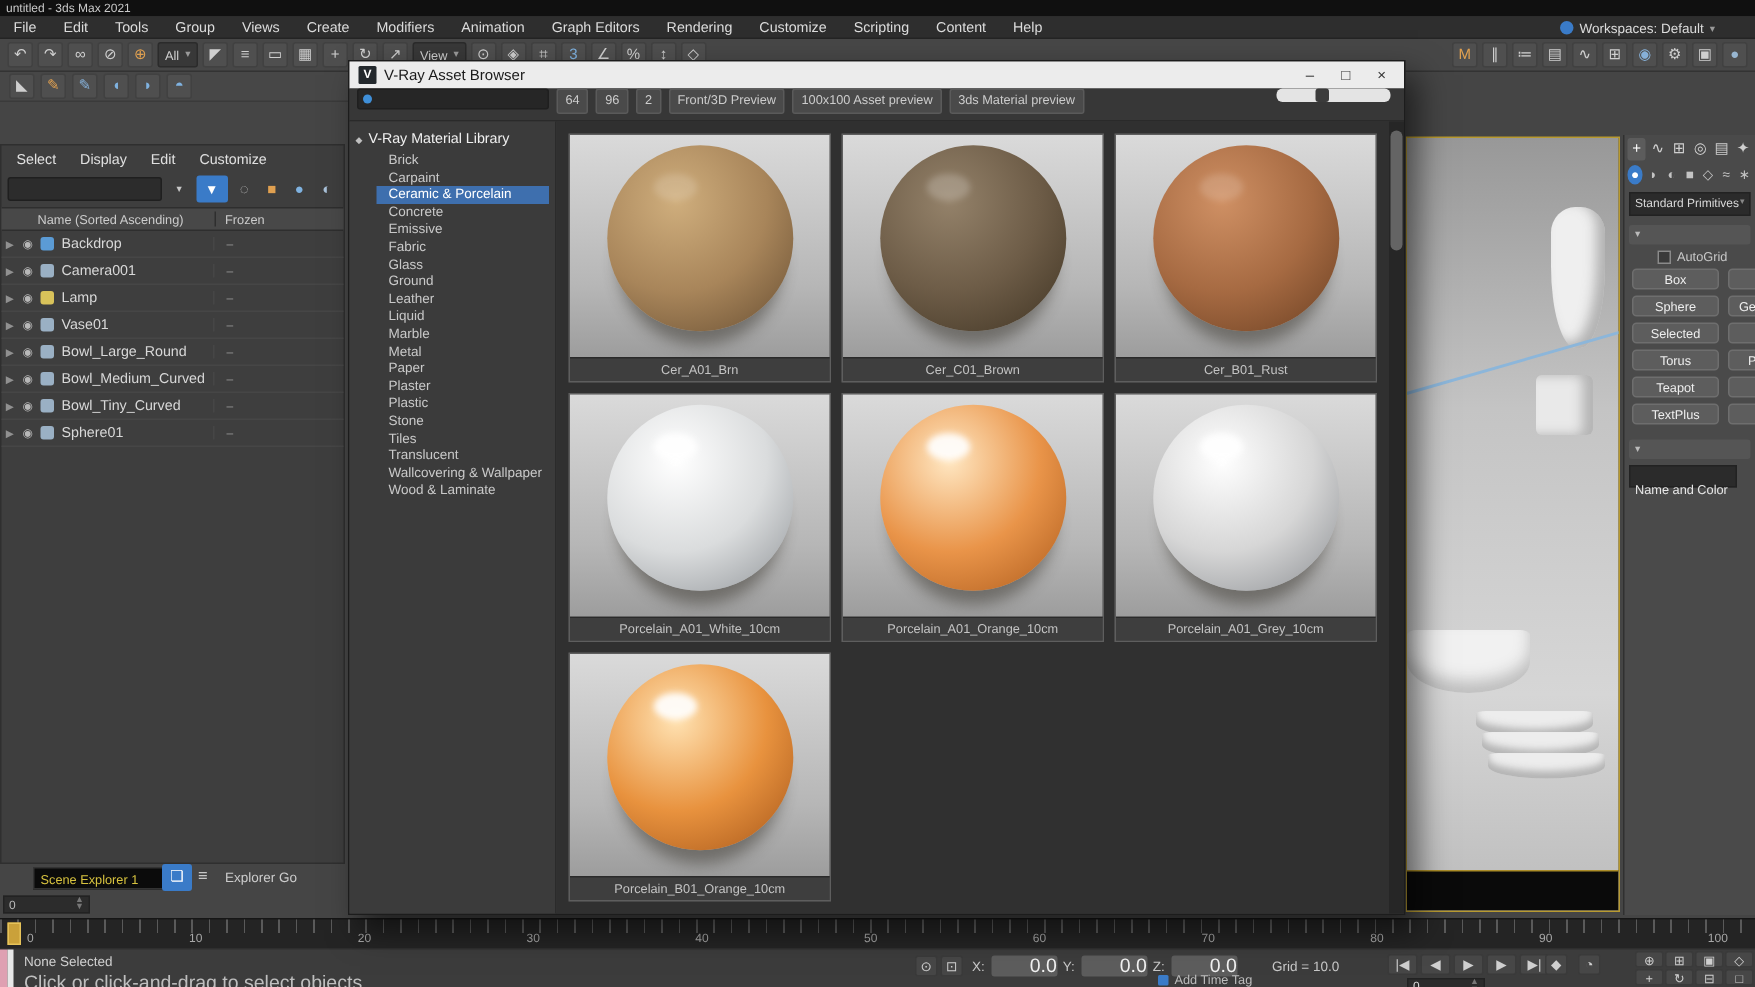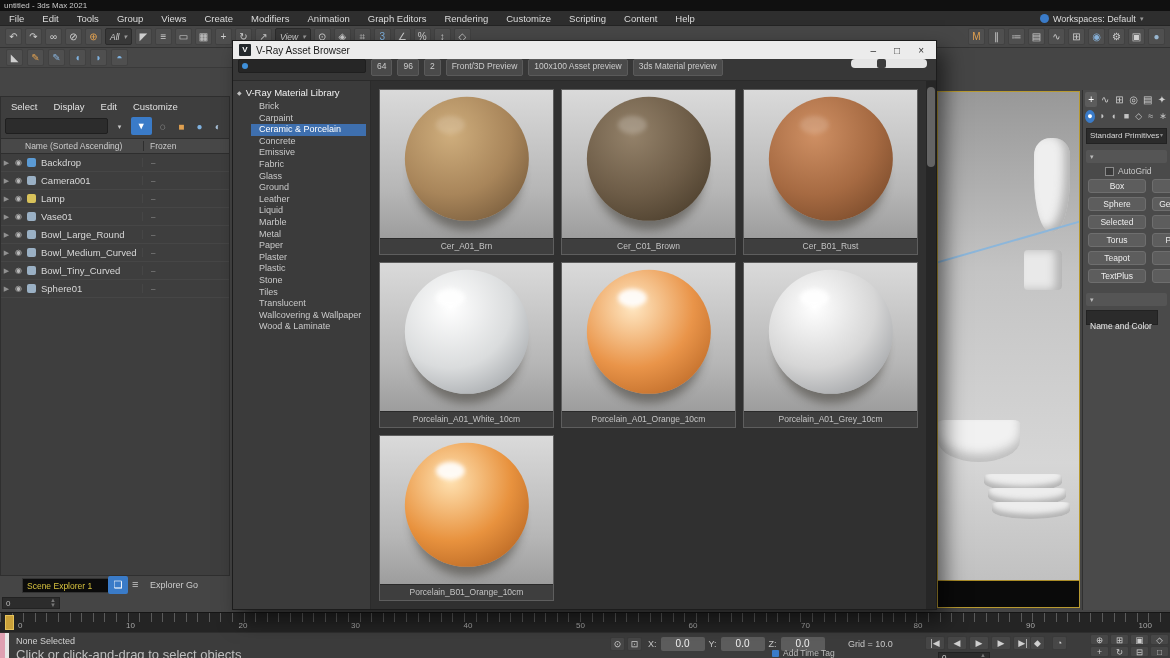--- a/index.html
+++ b/index.html
@@ -11,21 +11,21 @@
             font-size:8px;line-height:11px;padding-left:4px;box-sizing:border-box;}
   .menubar{left:0;top:11px;width:1170px;height:15px;background:#2e2e2e;display:flex;align-items:center;
            color:#dcdcdc;font-size:9.5px;border-bottom:1px solid #242424;box-sizing:border-box;}
   .menubar .mi{padding:0 9px;cursor:default;}
   .user-ic{width:9px;height:9px;border-radius:50%;background:#3a7bc8;display:inline-block;}
   .toolbar1{left:0;top:26px;width:1170px;height:22px;background:#474747;border-bottom:1px solid #333;
             display:flex;align-items:center;gap:3px;padding:0 5px;box-sizing:border-box;}
   .tico{width:17px;height:17px;background:#4f4f4f;border:1px solid #414141;border-radius:2px;color:#cfcfcf;
         font-size:10px;line-height:16px;text-align:center;box-sizing:border-box;flex:0 0 auto;}
   .tdd{height:15px;background:#383838;border:1px solid #2b2b2b;color:#cfcfcf;font-size:8.5px;
-       line-height:14px;padding:0 4px;border-radius:2px;display:flex;align-items:center;gap:4px;flex:0 0 auto;font-style:italic;}
+       line-height:14px;padding:0 4px;border-radius:2px;display:flex;align-items:center;gap:4px;flex:0 0 auto;}
   .tdd .arr{color:#9a9a9a;font-size:7px;}
   .toolbar2{left:0;top:48px;width:232px;height:20px;background:#474747;display:flex;align-items:center;
             gap:4px;padding:0 6px;box-sizing:border-box;border-bottom:1px solid #3a3a3a;}
   
   .explorer{left:0;top:96px;width:230px;height:480px;background:#3e3e3e;border:1px solid #2f2f2f;box-sizing:border-box;}
   .exp-menu{display:flex;gap:16px;height:16px;align-items:center;padding:1px 10px 0;color:#e0e0e0;font-size:9.5px;}
   .exp-search{height:24px;display:flex;align-items:center;gap:4px;padding:0 4px;}
   .exp-input{width:106px;height:14px;background:#2c2c2c;border:1px solid #1f1f1f;border-radius:2px;}
   .exp-btn-blue{width:22px;height:18px;background:#3a7bc8;border-radius:2px;color:#fff;font-size:9px;
                 line-height:18px;text-align:center;}
@@ -128,22 +128,22 @@
              padding:0 18px;box-sizing:border-box;color:#a8a8a8;font-size:8px;}
   .tl-handle{position:absolute;left:5px;top:2px;width:9px;height:15px;background:#caa13a;border:1px solid #e6c35a;box-sizing:border-box;}
   .statusbar{left:0;top:632px;width:1170px;height:26px;background:#3c3c3c;border-top:1px solid #2e2e2e;box-sizing:border-box;}
   .mxs1{position:absolute;left:0;top:0;width:5px;height:26px;background:#dfa0b2;}
   .mxs2{position:absolute;left:5px;top:0;width:4px;height:26px;background:#e8e8e8;}
   .sb-status{position:absolute;left:16px;top:3px;font-size:9px;color:#d0d0d0;}
   .sb-prompt{position:absolute;left:16px;top:14px;font-size:13px;color:#bfbfbf;}
   .sb-ic{width:15px;height:14px;background:#474747;border:1px solid #3a3a3a;border-radius:2px;color:#cfcfcf;
          font-size:9px;line-height:13px;text-align:center;box-sizing:border-box;}
   .sb-coords{position:absolute;left:648px;top:4px;display:flex;align-items:center;gap:4px;font-size:9px;color:#c8c8c8;}
-  .sb-field{width:44px;height:14px;background:#5d5d5d;border-radius:2px;color:#f2f2f2;text-align:center;
-            font-size:10px;line-height:13px;}
+  .sb-field{width:44px;height:14px;background:#5d5d5d;border-radius:2px;color:#f2f2f2;text-align:right;
+            font-size:13px;line-height:13px;}
   .sb-grid{position:absolute;left:848px;top:6px;font-size:9px;color:#c8c8c8;}
   .sb-timetag{position:absolute;left:772px;top:15px;display:flex;align-items:center;gap:4px;font-size:8.5px;color:#bdbdbd;}
   .sb-timetag .dot{width:7px;height:7px;background:#3a7bc8;border-radius:1px;}
   .sb-playback{position:absolute;left:925px;top:3px;display:flex;gap:2px;}
   .sb-frame{position:absolute;left:938px;top:19px;width:52px;height:11px;background:#2c2c2c;border:1px solid #222;
             color:#ddd;font-size:8px;line-height:10px;padding:0 3px;box-sizing:border-box;display:flex;}
   .sb-frame .sp{margin-left:auto;color:#777;font-size:6px;line-height:5px;}
   .sb-keybtn{position:absolute;left:1030px;top:3px;}
   .sb-timecfg{position:absolute;left:1052px;top:3px;}
   .sb-nav{position:absolute;left:1090px;top:1px;display:grid;grid-template-columns:repeat(4,19px);gap:1px;}

